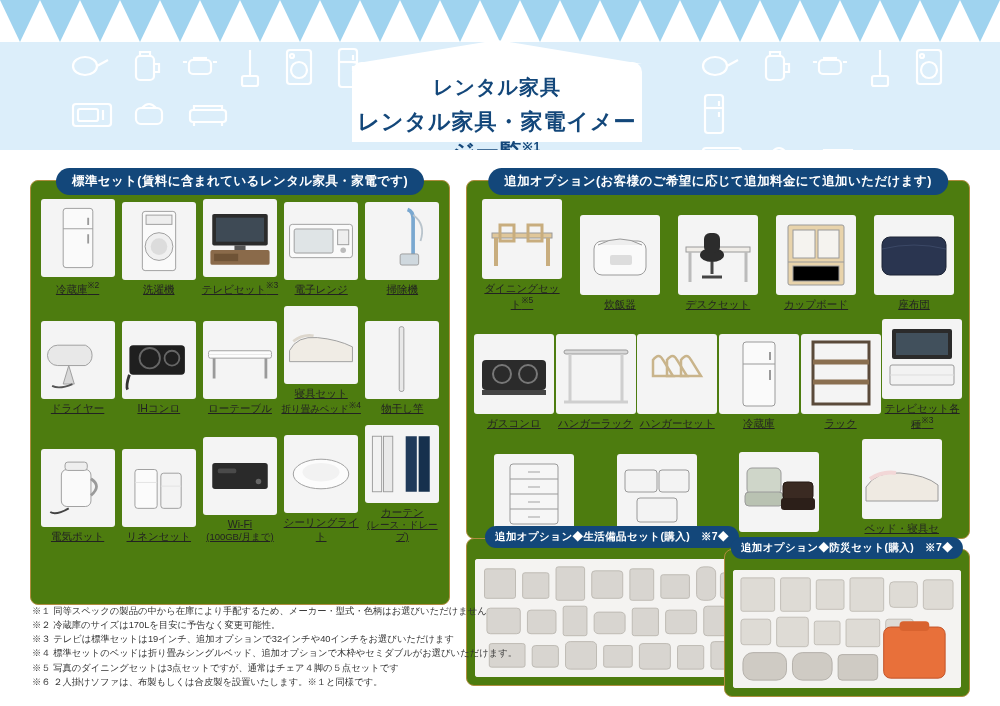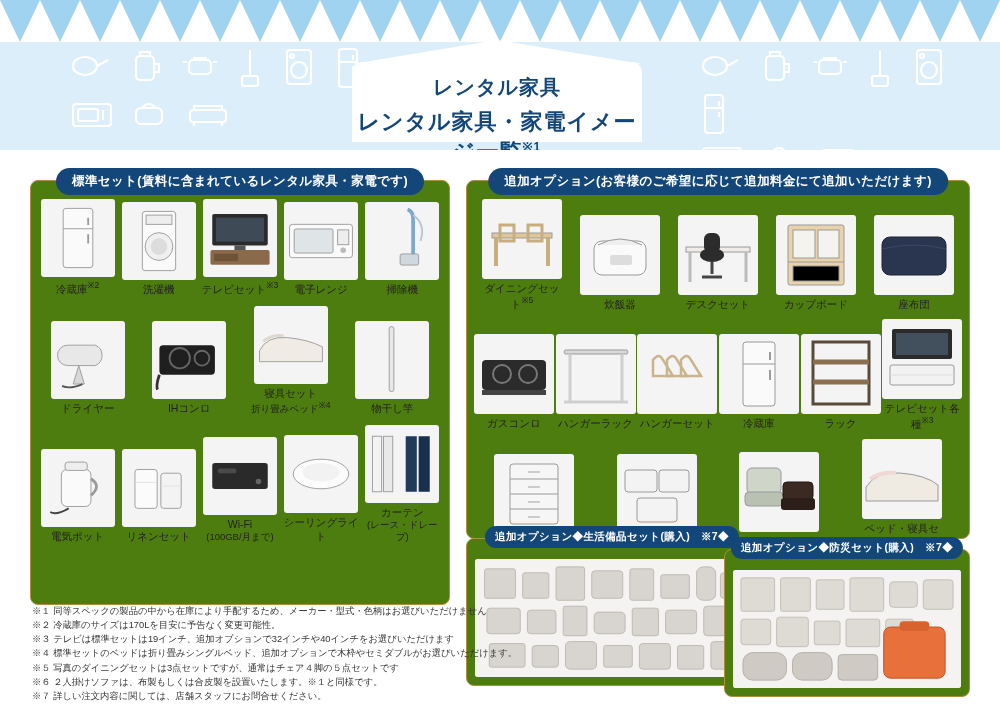--- a/index.html
+++ b/index.html
@@ -76,21 +76,21 @@
     white-space:nowrap;
     letter-spacing:0.4px;
   }
   #panel-standard { left:30px; top:180px; width:420px; height:425px; }
   #panel-optional { left:466px; top:180px; width:504px; height:359px; }
   #panel-living   { left:466px; top:538px; width:292px; height:148px; }
   #panel-disaster { left:724px; top:549px; width:246px; height:148px;padding-left:31px; }
   #panel-living .panel-title, #panel-disaster .panel-title { font-size:10.5px; padding:4px 10px; }
 
   
-  .grid { position:absolute; left:0; top:0; width:100%; height:100%; padding:18px 6px 6px 6px; }
+  .grid { position:absolute; left:0; top:0; width:100%; height:100%; padding:18px 6px 6px 6px;text-decoration:underline; }
   .row { display:flex; justify-content:space-around; align-items:flex-end; }
   .item { text-align:center; }
   .thumb {
     margin:0 auto;
     background:#f4f4f4;
     border-radius:3px;
     display:flex; align-items:center; justify-content:center;
     overflow:hidden;
   }
   .caption {
@@ -331,20 +331,30 @@
         <div class="item">
           <div class="thumb">
             <svg viewBox="0 0 80 80" width="100%" height="100%">
               <rect x="8" y="24" width="60" height="32" rx="4" fill="#1f1f1f"></rect>
               <circle cx="30" cy="38" r="11" fill="none" stroke="#666" stroke-width="2"></circle>
               <circle cx="54" cy="38" r="8" fill="none" stroke="#666" stroke-width="2"></circle>
               <path d="M8 56 q-4 12 -2 16" stroke="#333" stroke-width="3" fill="none"></path>
             </svg>
           </div>
           <div class="caption">IHコンロ</div>
+        </div>
+        <div class="item">
+          <div class="thumb">
+            <svg viewBox="0 0 80 80" width="100%" height="100%">
+              <rect x="6" y="30" width="68" height="8" rx="2" fill="#fdfdfd" stroke="#9a9a9a"></rect>
+              <path d="M12 38 v22 M68 38 v22" stroke="#9a9a9a" stroke-width="3"></path>
+              <path d="M6 34 h68" stroke="#e6e6e6"></path>
+            </svg>
+          </div>
+          <div class="caption">ローテーブル</div>
         </div>
         <div class="item">
           <div class="thumb">
             <svg viewBox="0 0 80 80" width="100%" height="100%">
               <path d="M6 46 q8 -16 30 -14 q22 2 38 10 v16 h-68z" fill="#f0ece5" stroke="#9a9a9a"></path>
               <path d="M10 36 q10 -8 22 -6" stroke="#ddd7cd" stroke-width="3" fill="none"></path>
             </svg>
           </div>
           <div class="caption">寝具セット<span class="sub">折り畳みベッド<span class="note">※4</span></span></div>
         </div>
@@ -645,14 +655,13 @@
   </div>
 </div>
 
 <div class="notes" id="notes">
     <div>※１ 同等スペックの製品の中から在庫により手配するため、メーカー・型式・色柄はお選びいただけません</div>
     <div>※２ 冷蔵庫のサイズは170Lを目安に予告なく変更可能性。</div>
     <div>※３ テレビは標準セットは19インチ、追加オプションで32インチや40インチをお選びいただけます</div>
     <div>※４ 標準セットのベッドは折り畳みシングルベッド、追加オプションで木枠やセミダブルがお選びいただけます。</div>
     <div>※５ 写真のダイニングセットは3点セットですが、通常はチェア４脚の５点セットです</div>
     <div>※６ ２人掛けソファは、布製もしくは合皮製を設置いたします。※１と同様です。</div>
-    <div>※７ 詳しい注文内容に関しては、店舗スタッフにお問合せください。</div>
   </div>
 
 </body></html>

